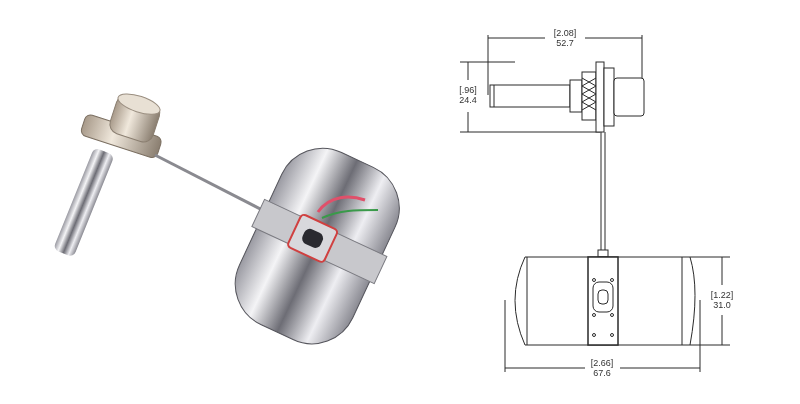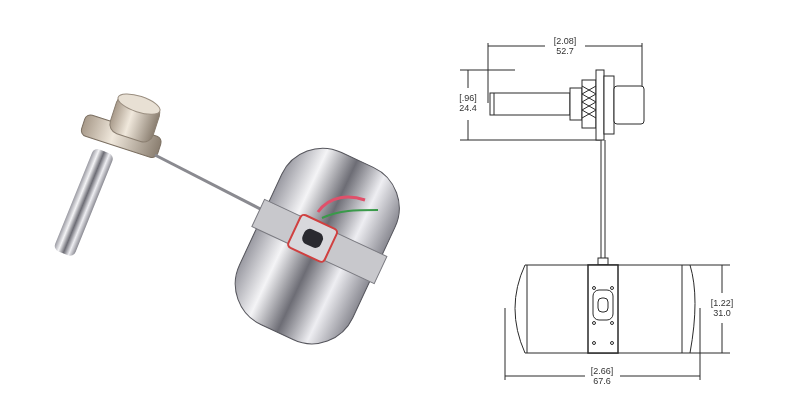--- a/index.html
+++ b/index.html
@@ -1,18 +1,18 @@
 <!DOCTYPE html>
 <html><head>
 <meta charset="utf-8">
 <style>
   html,body{margin:0;padding:0;background:#ffffff;}
   body{width:800px;height:404px;position:relative;overflow:hidden;font-family:"Liberation Sans",sans-serif;}
   .photo{position:absolute;left:0;top:0;width:430px;height:404px;}
-  .drawing{position:absolute;left:430px;top:8px;width:370px;height:300px;text-decoration:underline;}
+  .drawing{position:absolute;left:430px;top:0;width:370px;height:300px;text-decoration:underline;}
   .dim{font-family:"Liberation Sans",sans-serif;font-size:9px;fill:#333;text-anchor:middle;}
 </style>
 </head>
 <body>
 
 <div class="photo">
   <svg width="430" height="404" viewBox="0 0 430 404">
     <defs>
       <linearGradient id="steel" x1="0" y1="0" x2="1" y2="0">
         <stop offset="0" stop-color="#9a9aa2"></stop>

